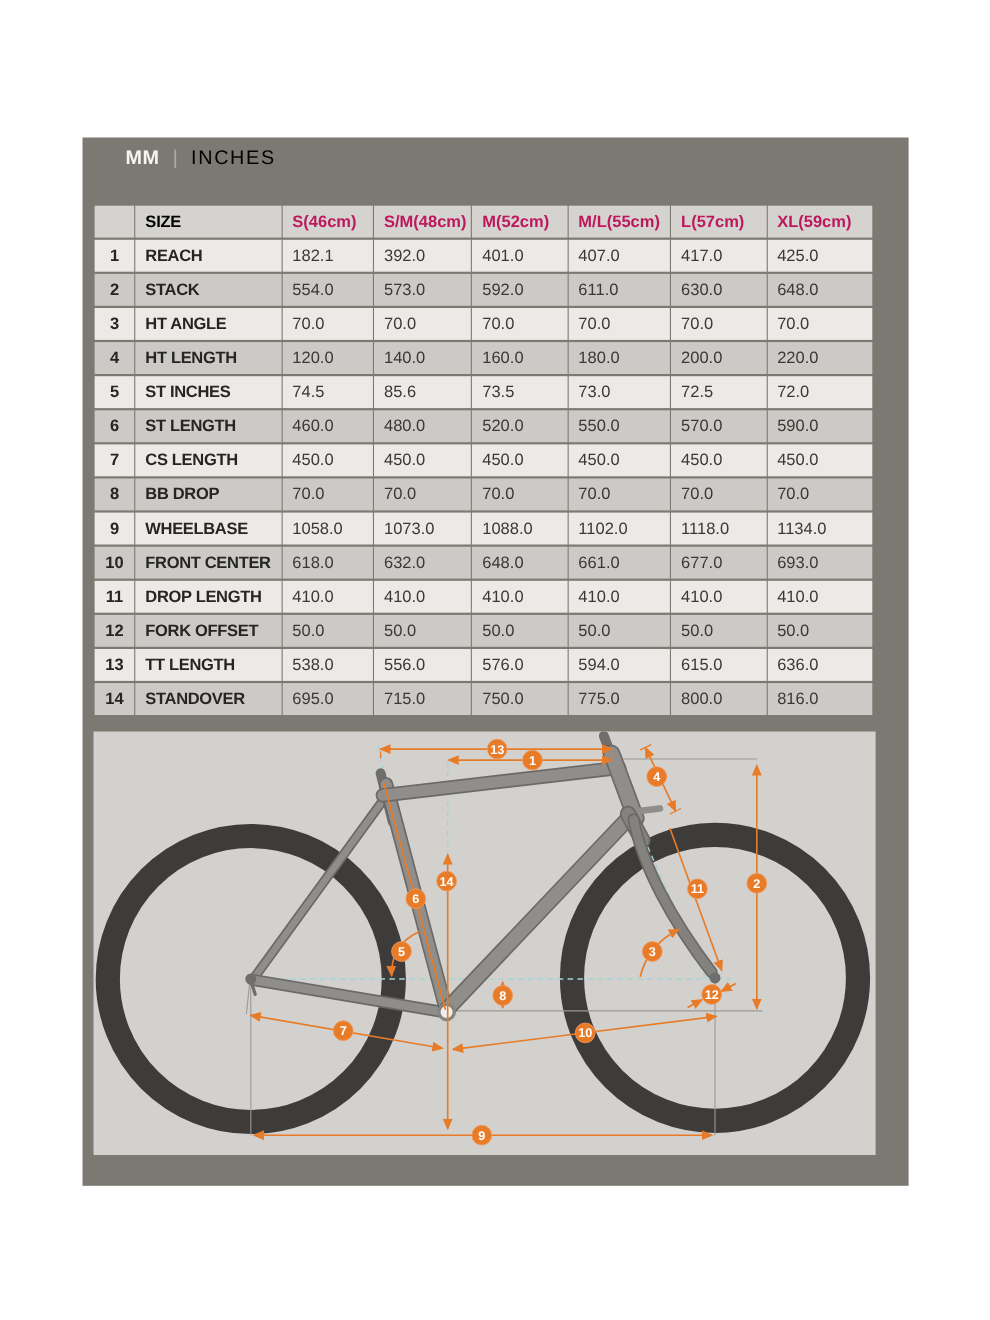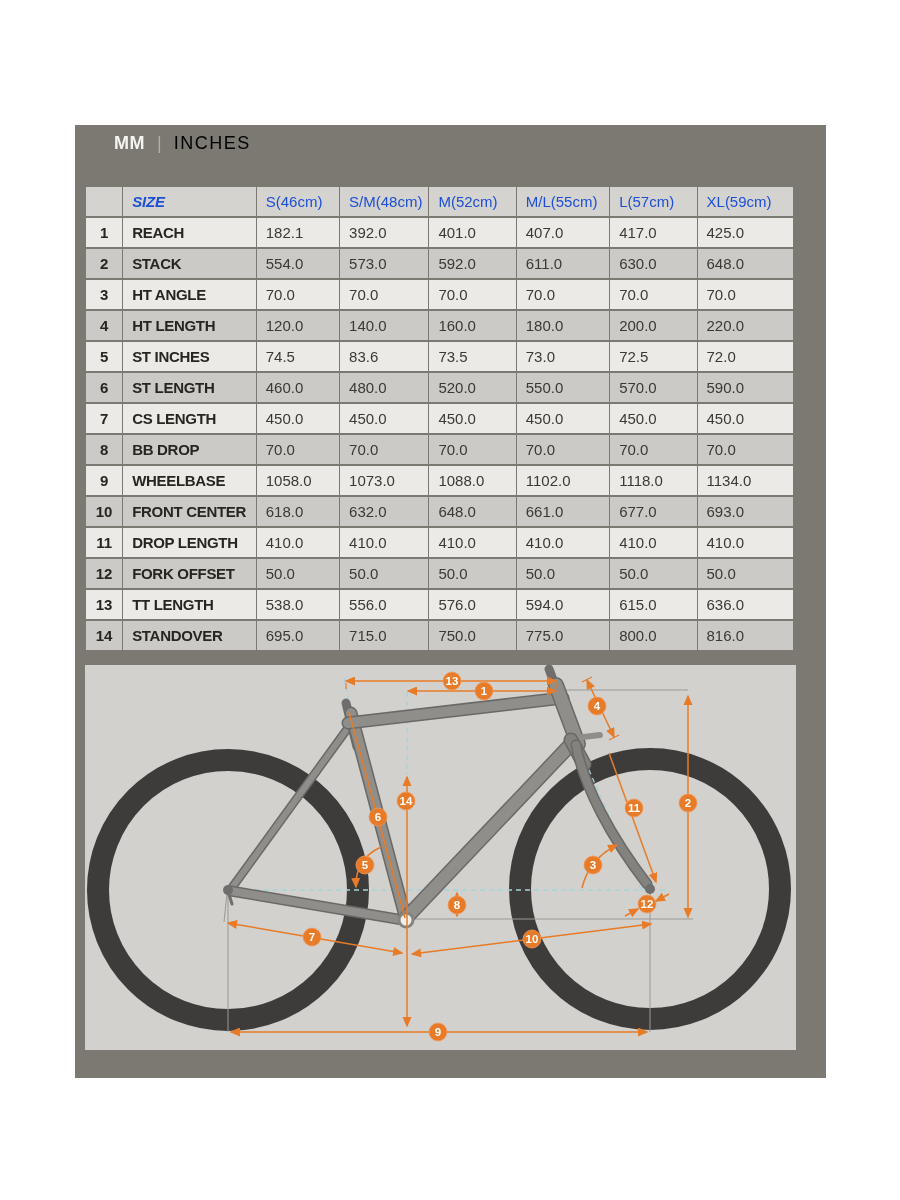--- a/index.html
+++ b/index.html
@@ -24,22 +24,22 @@
   table.geo{
     position:absolute;left:10px;top:60px;width:709px;
     border-collapse:separate;border-spacing:1px 2px;table-layout:fixed;
   }
   table.geo col.c-idx{width:36px;}
   table.geo col.c-lbl{width:132px;}
   table.geo th,table.geo td{
     height:29px;font-size:15px;padding:0 0 0 9px;text-align:left;
     white-space:nowrap;overflow:hidden;vertical-align:middle;line-height:29px;
   }
-  table.geo thead th{background:#d4d3cf;color:#1d4ed8;font-weight:normal;}
-  table.geo thead th.size{font-weight:bold;color:#1d4ed8;letter-spacing:-.2px;font-style:italic;}
+  table.geo thead th{background:#d4d3cf;color:#be185d;font-weight:bold;}
+  table.geo thead th.size{font-weight:bold;color:#000000;letter-spacing:-.2px;}
   table.geo tr.r-light td{background:#eceae7;}
   table.geo tr.r-dark td{background:#cbcac6;}
   table.geo td.idx{text-align:center;padding:0;font-weight:bold;color:#262521;}
   table.geo td.lbl{font-weight:bold;color:#262521;letter-spacing:-.3px;}
   table.geo td.val{color:#3a3934;}
   .diagram{
     position:absolute;left:10px;top:540px;width:711px;height:385px;background:#d2d1cd;
   }
   .fu{stroke:#6a6967;fill:none;stroke-linecap:round;}
   .fo{stroke:#8f8e8b;fill:none;stroke-linecap:round;}
@@ -129,21 +129,21 @@
           <td class="val">140.0</td>
           <td class="val">160.0</td>
           <td class="val">180.0</td>
           <td class="val">200.0</td>
           <td class="val">220.0</td>
         </tr>
         <tr class="r-light">
           <td class="idx">5</td>
           <td class="lbl">ST INCHES</td>
           <td class="val">74.5</td>
-          <td class="val">83.6</td>
+          <td class="val">85.6</td>
           <td class="val">73.5</td>
           <td class="val">73.0</td>
           <td class="val">72.5</td>
           <td class="val">72.0</td>
         </tr>
         <tr class="r-dark">
           <td class="idx">6</td>
           <td class="lbl">ST LENGTH</td>
           <td class="val">460.0</td>
           <td class="val">480.0</td>

